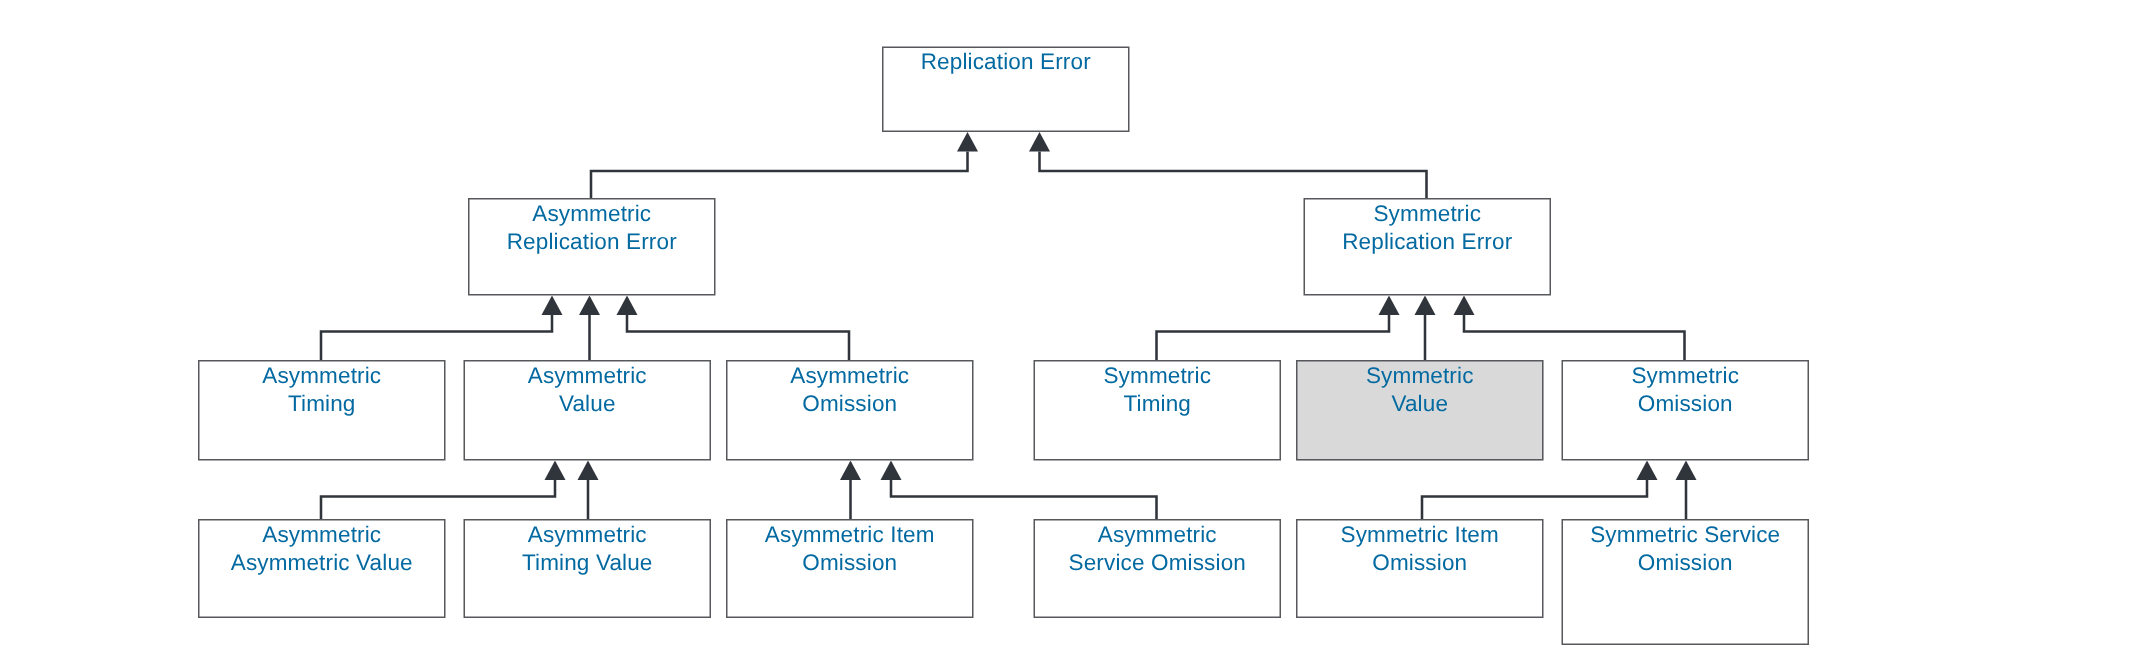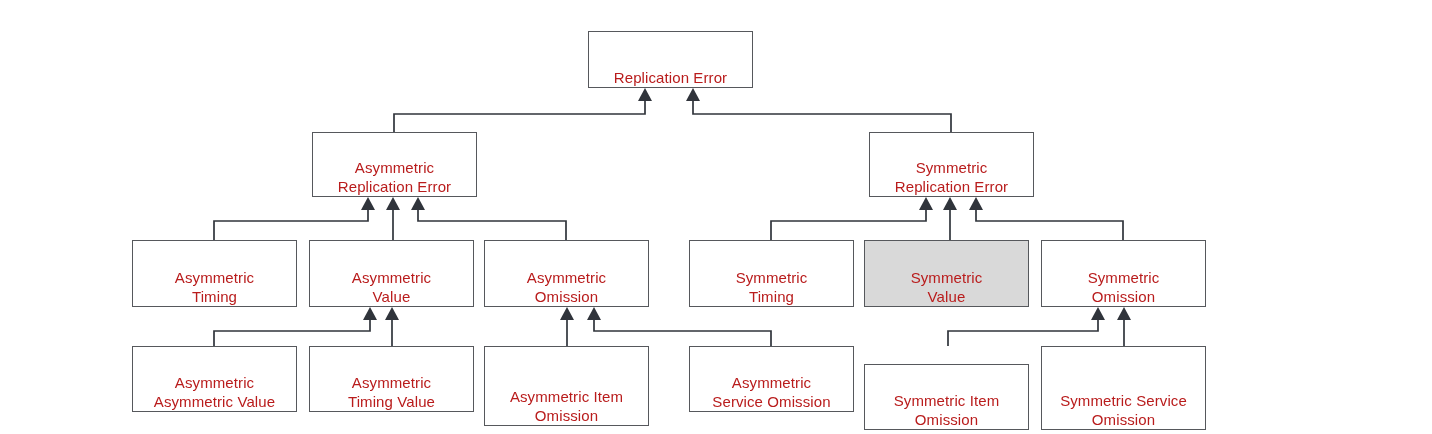--- a/index.html
+++ b/index.html
@@ -22,25 +22,25 @@
     height: 434px;
   }
   .node {
     position: absolute;
     box-sizing: border-box;
     background: #ffffff;
     border: 1.5px solid #56585c;
     display: flex;
     flex-direction: column;
     align-items: center;
-    justify-content: flex-end;
+    justify-content: flex-start;
     text-align: center;
     font-size: 15px;
     line-height: 19px;
-    color: #b91c1c;
+    color: #0369a1;
     letter-spacing: 0.1px;
   }
   .node.highlight {
     background: #d9d9d9;
   }
   .edge-line {
     fill: none;
     stroke: #30343b;
     stroke-width: 1.7;
   }
@@ -120,29 +120,29 @@
         <div>Omission</div>
       </div>
       <div class="node" style="left: 132px; top: 346px; width: 165px; height: 66px;">
         <div>Asymmetric</div>
         <div>Asymmetric Value</div>
       </div>
       <div class="node" style="left: 309px; top: 346px; width: 165px; height: 66px;">
         <div>Asymmetric</div>
         <div>Timing Value</div>
       </div>
-      <div class="node" style="left: 484px; top: 346px; width: 165px; height: 80px;">
+      <div class="node" style="left: 484px; top: 346px; width: 165px; height: 66px;">
         <div>Asymmetric Item</div>
         <div>Omission</div>
       </div>
       <div class="node" style="left: 689px; top: 346px; width: 165px; height: 66px;">
         <div>Asymmetric</div>
         <div>Service Omission</div>
       </div>
-      <div class="node" style="left: 864px; top: 364px; width: 165px; height: 66px;">
+      <div class="node" style="left: 864px; top: 346px; width: 165px; height: 66px;">
         <div>Symmetric Item</div>
         <div>Omission</div>
       </div>
       <div class="node" style="left: 1041px; top: 346px; width: 165px; height: 84px;">
         <div>Symmetric Service</div>
         <div>Omission</div>
       </div>
     </div>
 </div>
 

